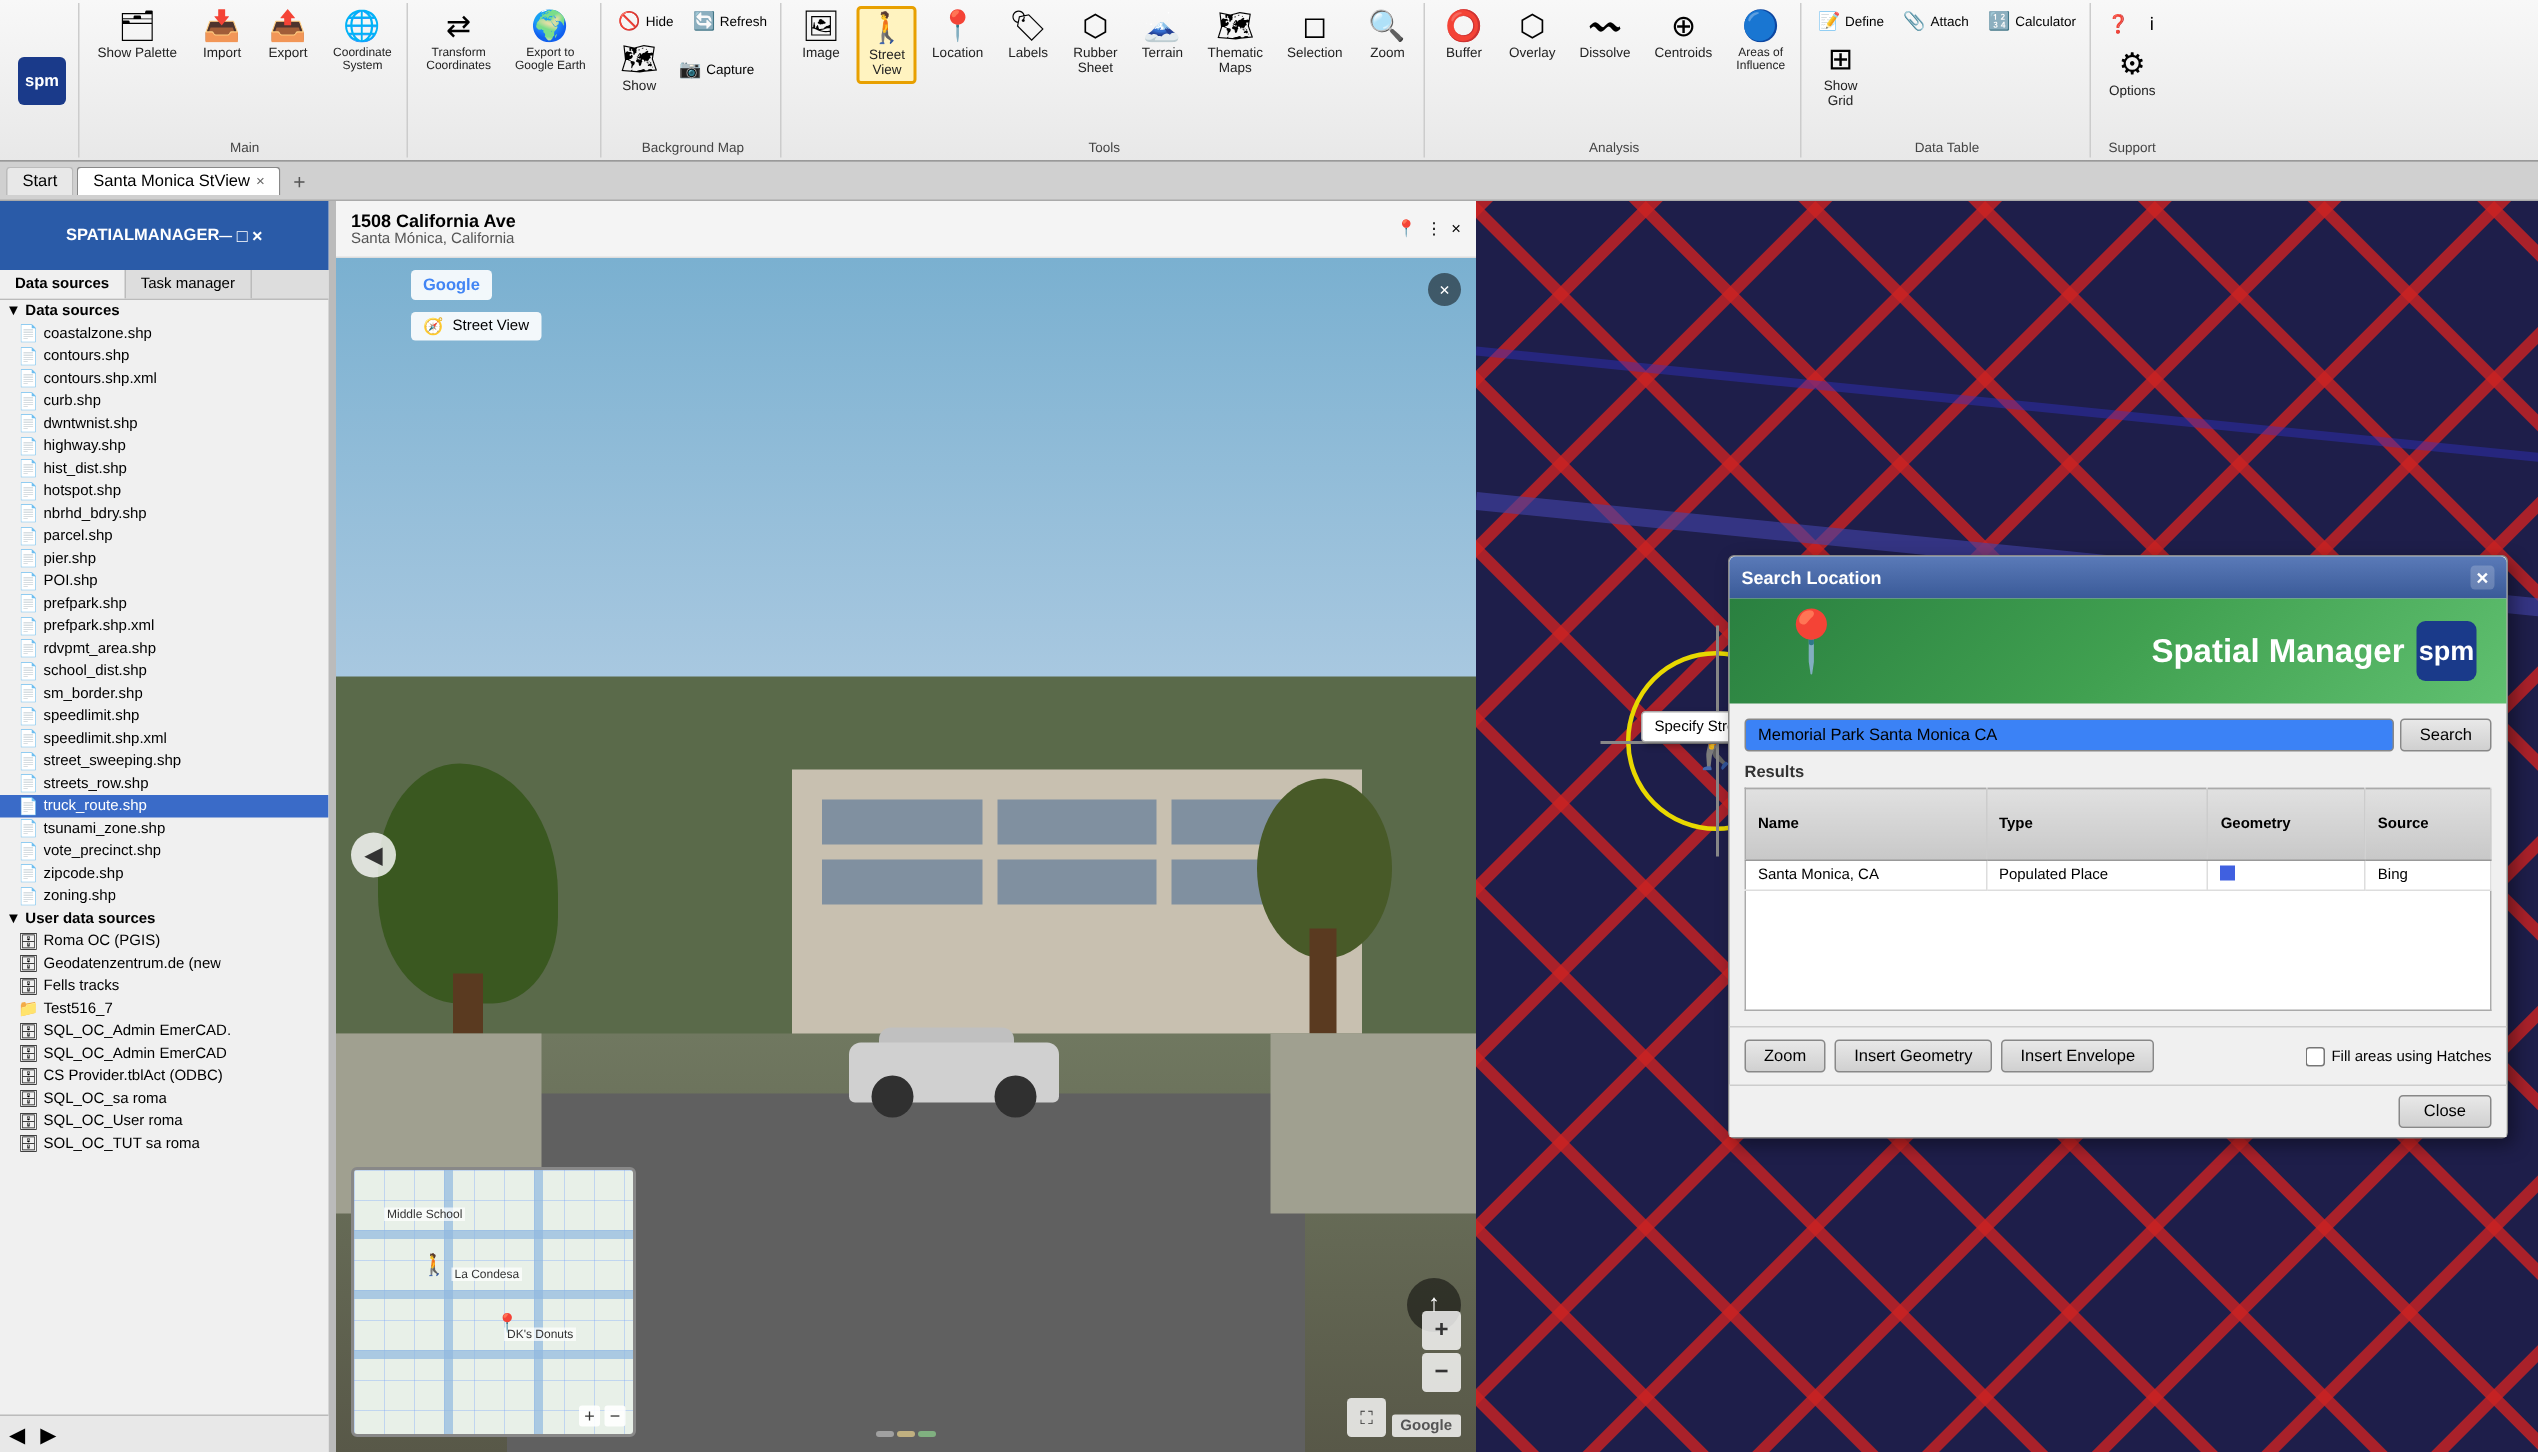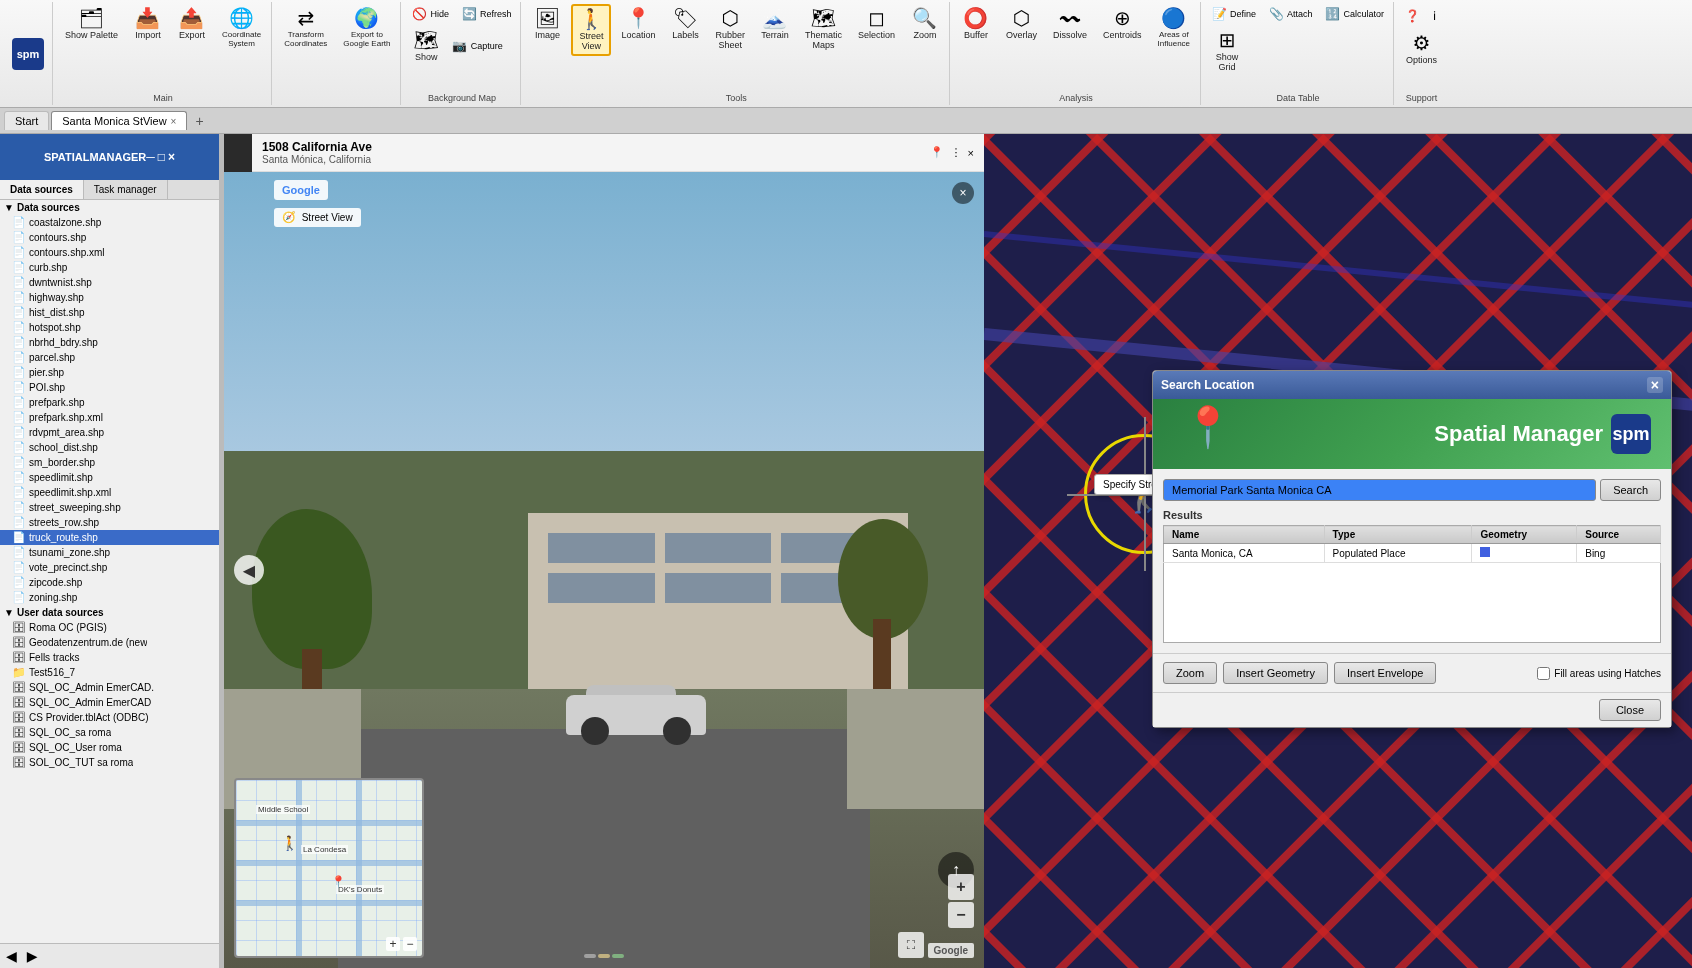--- a/index.html
+++ b/index.html
@@ -192,21 +192,20 @@
       flex-direction: column;
     }
     .street-view-header {
       background: rgba(255,255,255,0.95);
       padding: 6px 10px;
       display: flex;
       align-items: center;
       justify-content: space-between;
       border-bottom: 1px solid #ddd;
       z-index: 10;
-      margin-left: 28px;
     }
     .sv-address { font-size: 12px; font-weight: bold; }
     .sv-city { font-size: 10px; color: #555; }
     .sv-header-right { display: flex; gap: 6px; align-items: center; }
     .sv-image {
       flex: 1;
       background: #5a6a4a;
       position: relative;
       overflow: hidden;
     }
@@ -520,21 +519,21 @@
     }
     .results-table {
       width: 100%;
       border-collapse: collapse;
       font-size: 10px;
       background: white;
       border: 1px solid #aaa;
     }
     .results-table th {
       background: linear-gradient(180deg, #e0e0e0 0%, #c8c8c8 100%);
-      padding: 3px 8px;
+      padding: 18px 8px;
       text-align: left;
       border-bottom: 1px solid #999;
       border-right: 1px solid #ccc;
       font-size: 10px;
     }
     .results-table td {
       padding: 3px 8px;
       border-bottom: 1px solid #ddd;
       border-right: 1px solid #ddd;
     }

